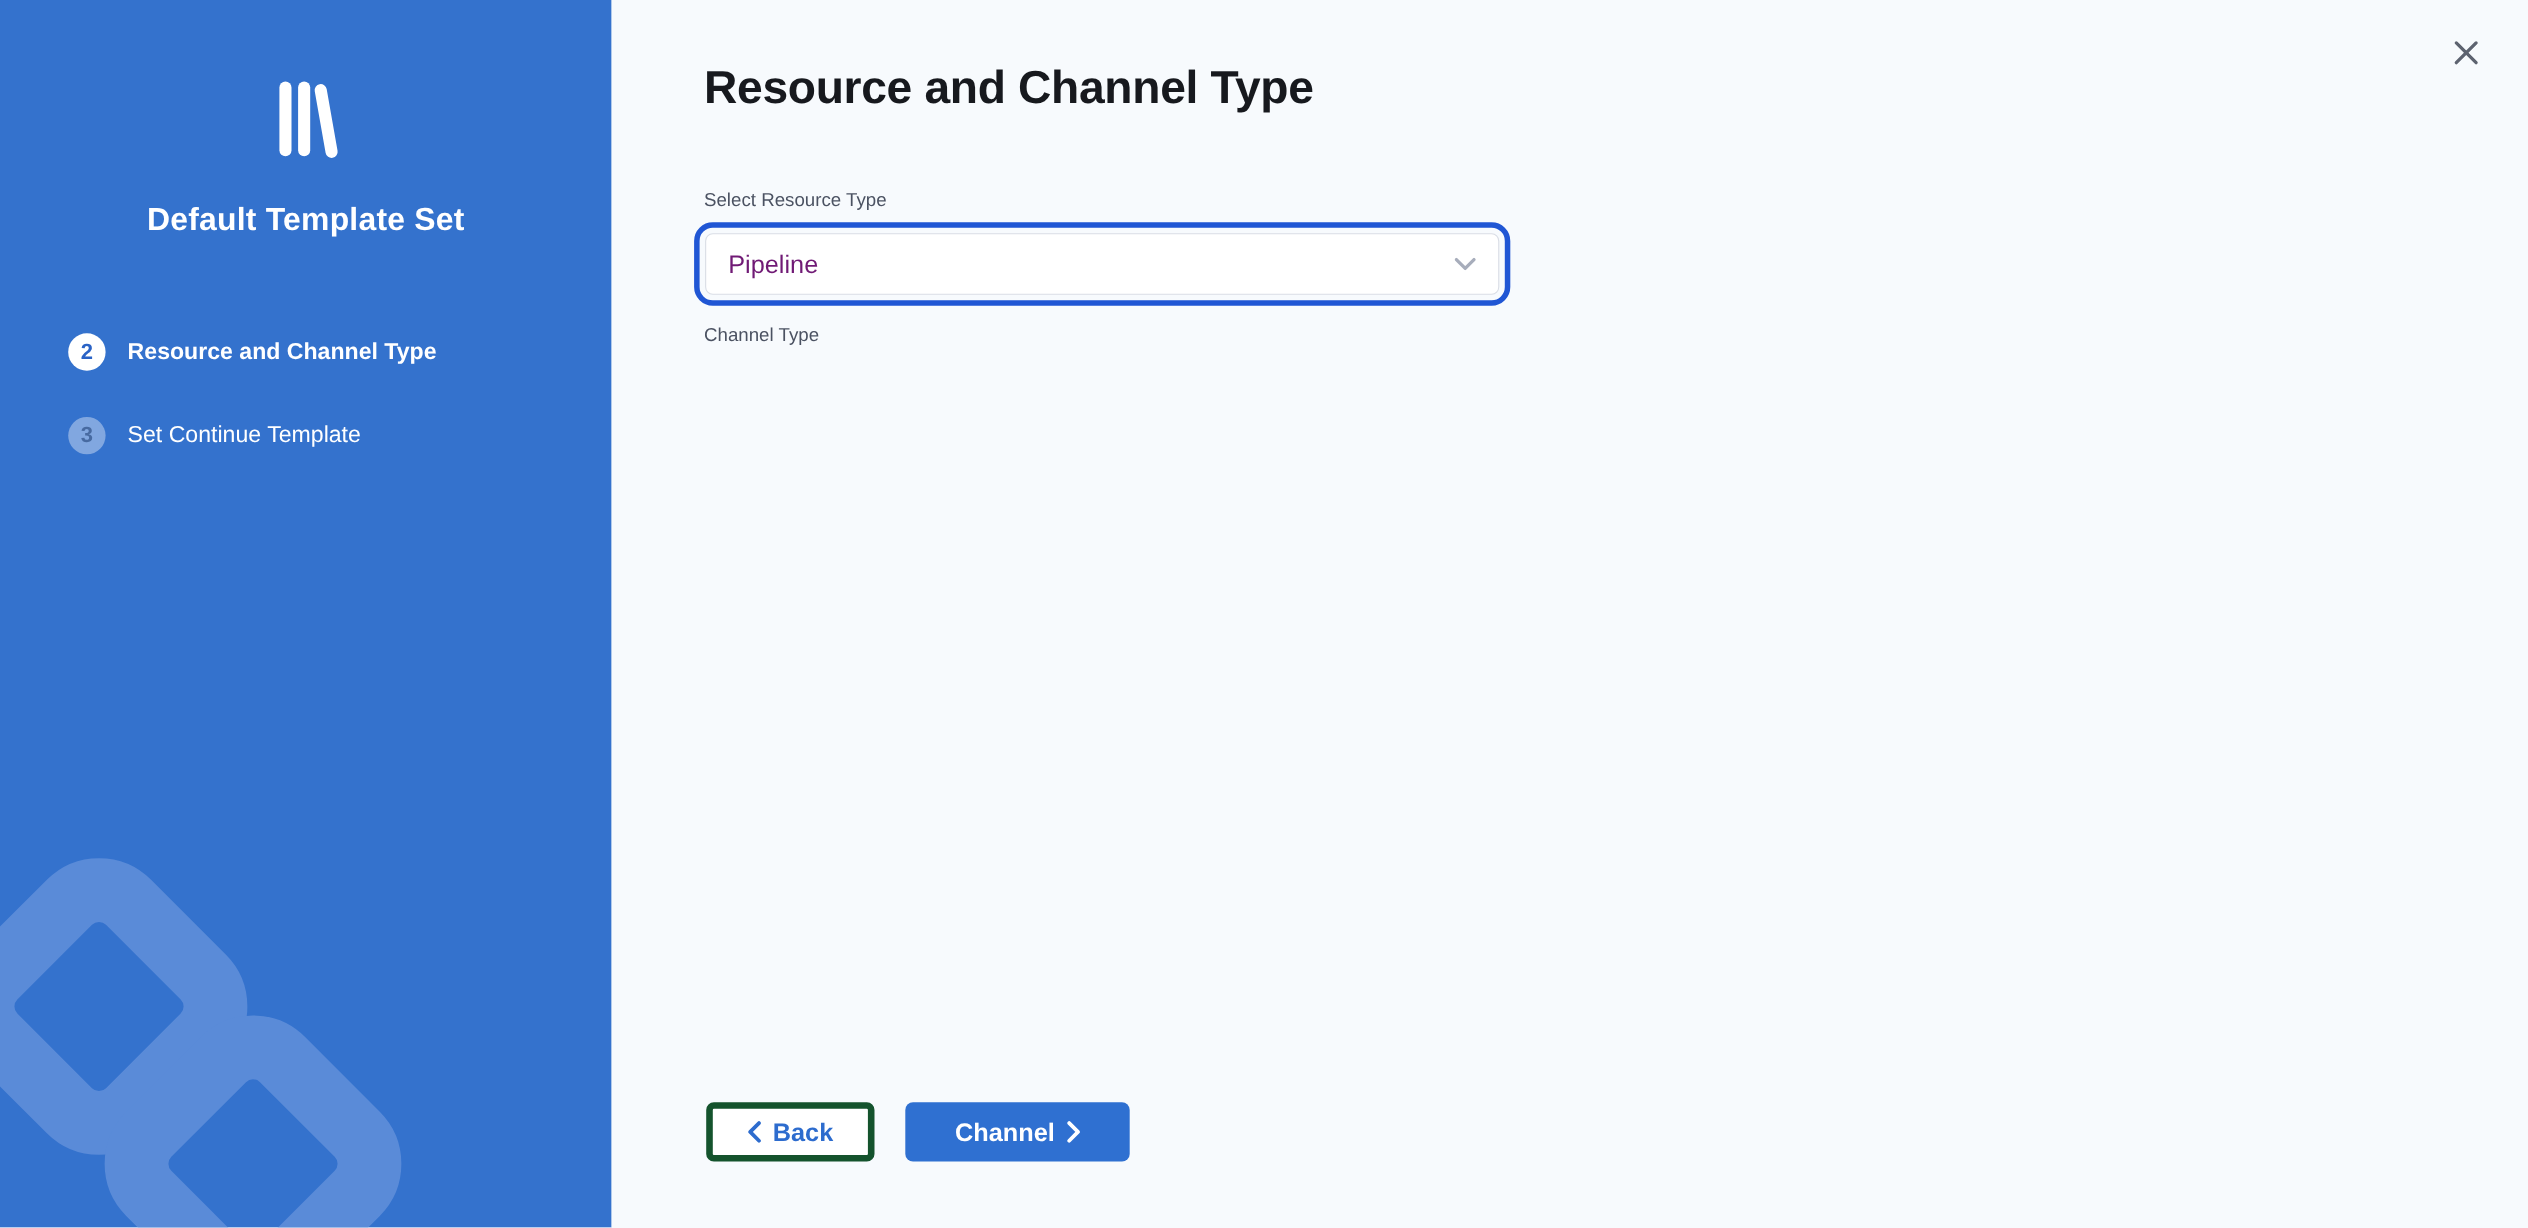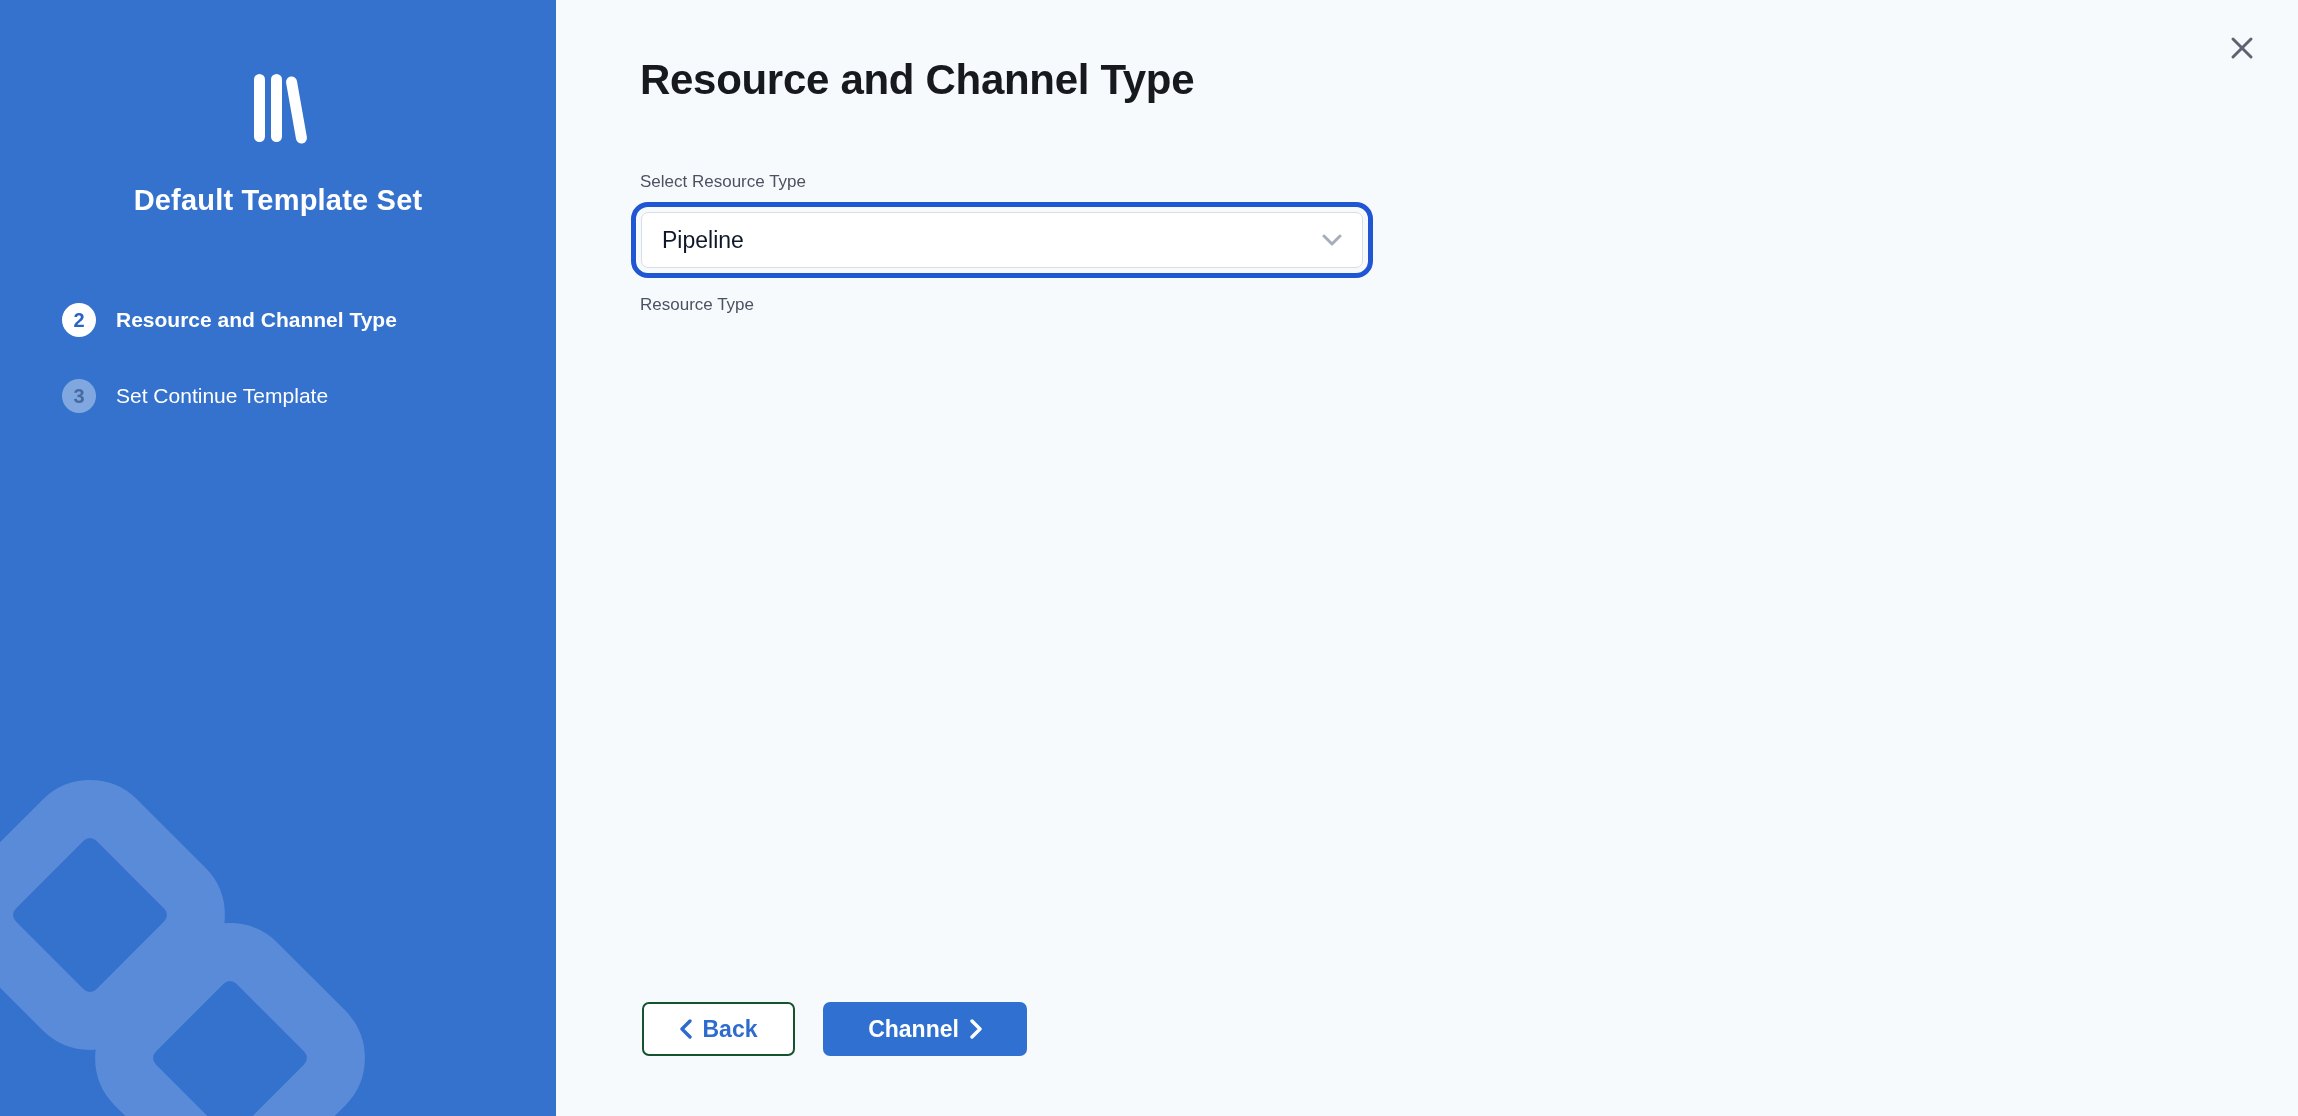--- a/index.html
+++ b/index.html
@@ -95,21 +95,21 @@
   .select-box {
     position: absolute;
     left: 85px;
     width: 722px; height: 56px;
     background: #ffffff;
     border: 1.5px solid #d9dde5;
     border-radius: 8px;
     display: flex; align-items: center;
     padding: 0 20px;
     font-size: 23px;
-    color: #0f172a;
+    color: #701a75;
     cursor: pointer;
   }
   .select-resource { top: 212px; outline: 5px solid #2056d4; outline-offset: 5px; border-radius: 7px; }
   .select-channel  { top: 335px; }
   .select-box .chevron { margin-left: auto; }
 
   .btn {
     position: absolute;
     top: 1002px;
     height: 54px;
@@ -118,21 +118,21 @@
     border-radius: 7px;
     font-size: 23px;
     font-weight: bold;
     font-family: "Liberation Sans", sans-serif;
     cursor: pointer;
   }
   .btn-back {
     left: 86px;
     width: 153px;
     background: #ffffff;
-    border: 2px solid #14532d;
+    border: 6px solid #14532d;
     color: #2d6cce;
   }
   .btn-continue {
     left: 267px;
     width: 204px;
     background: #2f70d1;
     border: none;
     color: #ffffff;
   }
 </style>
@@ -183,21 +183,21 @@
 
   <div class="field-label label-resource">Select Resource Type</div>
 
   <div class="select-box select-resource">
     <span>Pipeline</span>
     <svg class="chevron" width="20" height="12" viewBox="0 0 20 12" fill="none">
       <polyline points="2,2 10,10 18,2" stroke="#a7adbb" stroke-width="3" stroke-linecap="round" stroke-linejoin="round"></polyline>
     </svg>
   </div>
 
-  <div class="field-label label-channel">Resource Type</div>
+  <div class="field-label label-channel">Channel Type</div>
 
 
   <button class="btn btn-back">
     <svg width="12" height="20" viewBox="0 0 12 20" fill="none">
       <polyline points="10,2 2,10 10,18" stroke="#2d6cce" stroke-width="3.4" stroke-linecap="round" stroke-linejoin="round"></polyline>
     </svg>
     <span>Back</span>
   </button>
 
   <button class="btn btn-continue">

